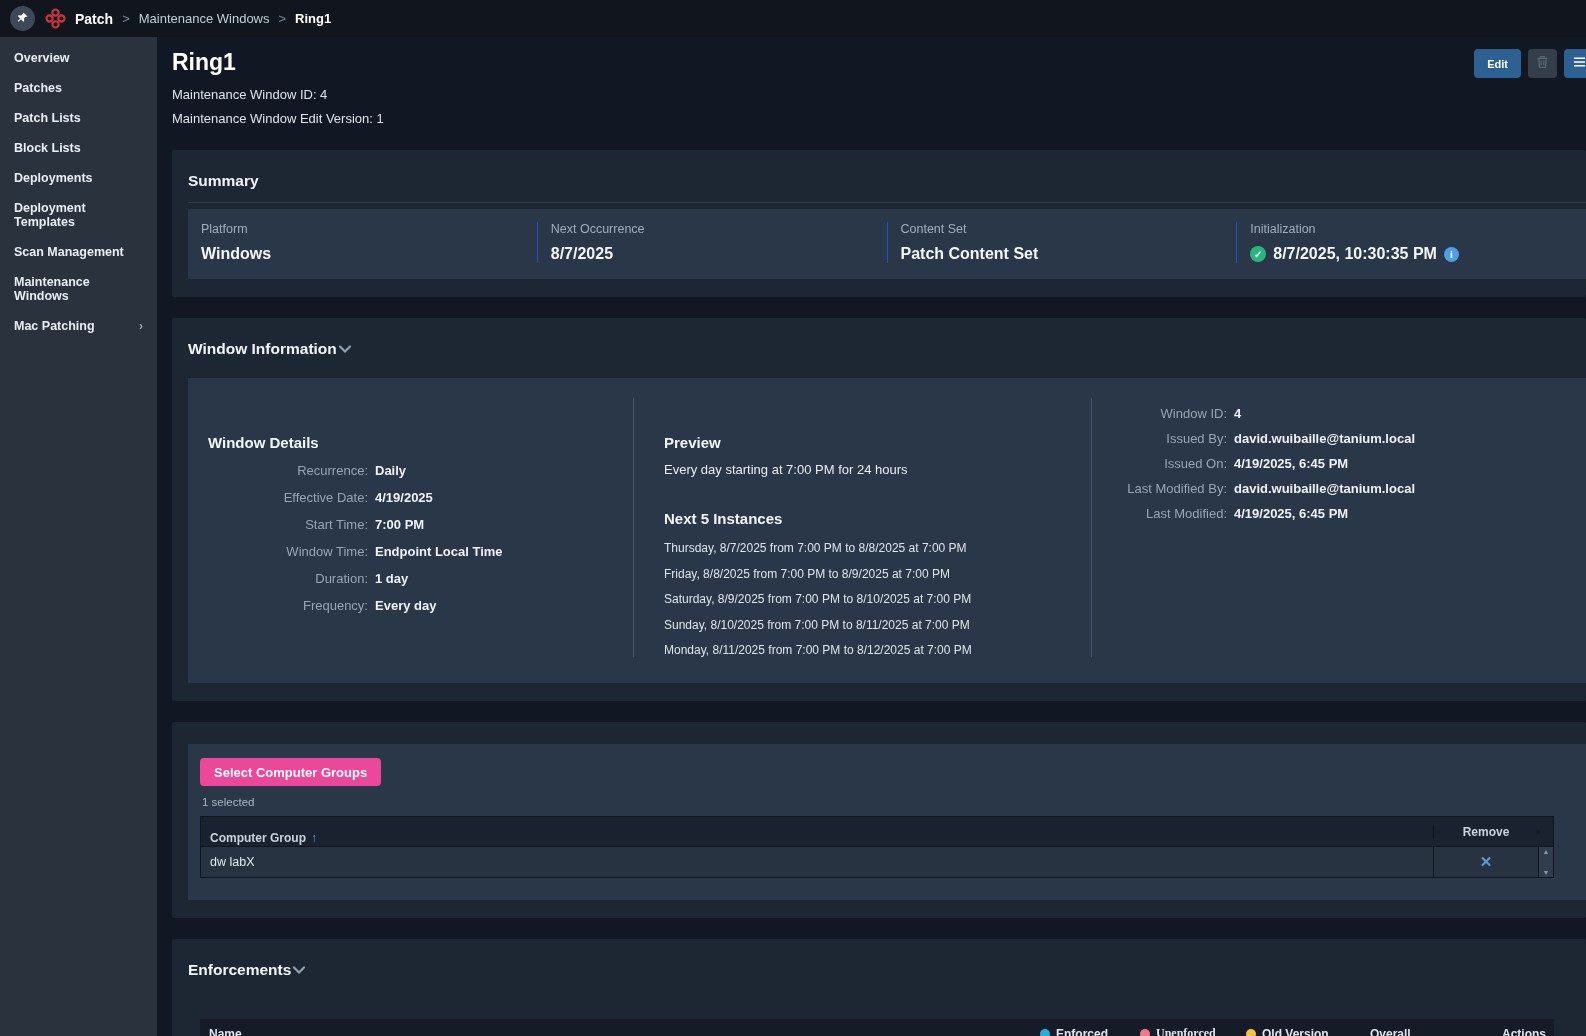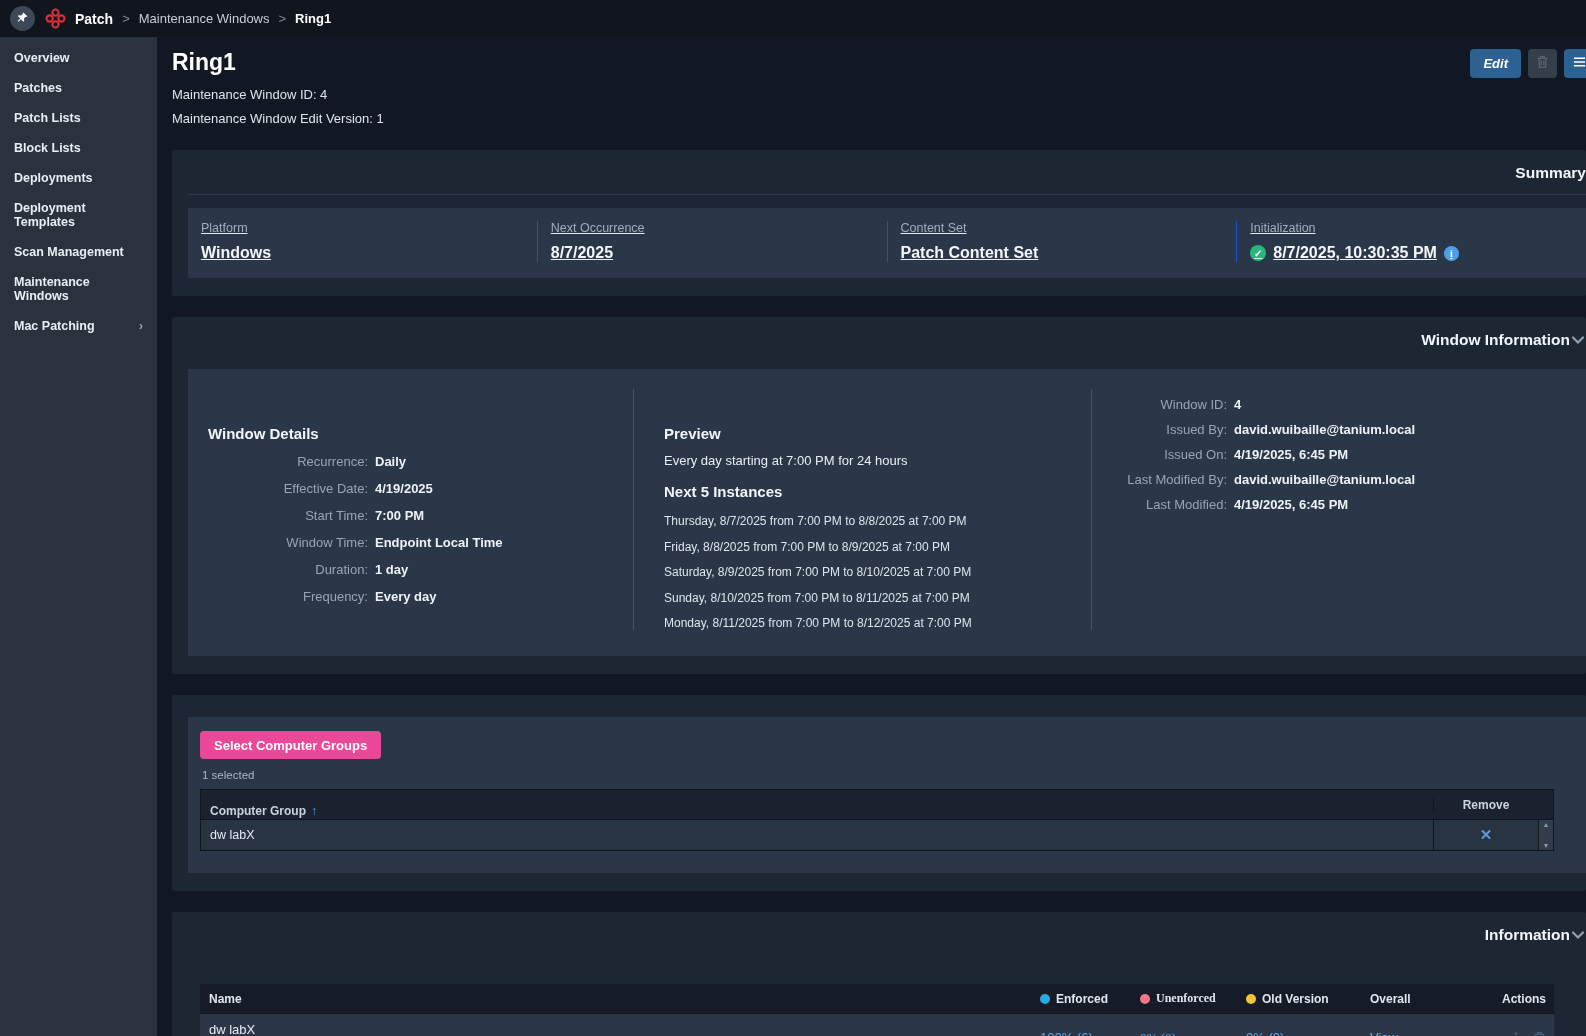--- a/index.html
+++ b/index.html
@@ -19,57 +19,57 @@
   .sidebar { width:157px; background:#2a323e; padding-top:6px; flex-shrink:0; }
   .side-item { padding:8px 14px; font-size:12.5px; font-weight:600; color:#e9eef4; display:flex; justify-content:space-between; align-items:center; cursor:pointer; }
   .side-item .chev-r { color:#9aa7b5; font-size:12px; }
 
   .main { flex:1; overflow:hidden; padding:0 0 0 15px; position:relative; }
 
   
   .page-head { display:flex; justify-content:space-between; align-items:flex-start; margin-top:12px; }
   .page-title { font-size:23px; font-weight:bold; color:#ffffff; }
   .head-actions { display:flex; gap:7px; margin-right:-8px; }
-  .btn-edit { background:#2d6191; color:#fff; font-weight:bold; font-size:13px; border:none; border-radius:4px; height:29px; padding:0 13px; cursor:pointer;font-style:italic; }
+  .btn-edit { background:#2d6191; color:#fff; font-weight:bold; font-size:11px; border:none; border-radius:4px; height:29px; padding:0 13px; cursor:pointer; }
   .btn-icon { background:#353f4c; border:none; border-radius:4px; height:29px; width:29px; display:flex; align-items:center; justify-content:center; cursor:pointer; }
   .btn-cut { background:#2d6191; border:none; border-radius:4px; height:29px; width:30px; display:flex; align-items:center; justify-content:center; cursor:pointer; }
   .meta-line { font-size:13px; color:#dde4ec; margin-top:9px; }
   .meta-line.second { margin-top:9px; }
 
   
   .card { background:#1d2734; border-radius:2px; margin-top:21px; padding:14px 0 18px 16px; }
-  .card-head { display:flex; align-items:center; justify-content:flex-end; padding-bottom:12px; }
+  .card-head { display:flex; align-items:center; justify-content:flex-start; padding-right:20px; padding-bottom:12px;margin-top:8px; }
   .card-title-wrap { display:flex; align-items:center; gap:9px; }
   .card-title { font-size:15.5px; font-weight:bold; color:#f2f6fa; }
   .card-head-rule { border-bottom:1px solid #2d3a4e; margin-right:0; }
   .chev-down { cursor:pointer; display:flex; }
 
   
-  .summary-strip { margin-top:13px; background:#2a3748; display:flex; padding:13px 0 16px 0;text-decoration:underline; }
+  .summary-strip { margin-top:6px; background:#2a3748; display:flex; padding:13px 0 16px 0; }
   .sum-field { flex:1; padding:0 14px 0 13px; }
   .sum-field + .sum-field { border-left:1px solid #1d4ed8; }
   .sum-label { font-size:12.5px; color:#9fadbc; margin-bottom:9px; }
   .sum-value { font-size:16px; font-weight:bold; color:#f4f7fa; display:flex; align-items:center; gap:7px; }
   .check-circle { width:16px; height:16px; border-radius:50%; background:#2ab57d; color:#fff; font-size:10px; display:inline-flex; align-items:center; justify-content:center; flex-shrink:0; }
   .info-circle { width:15px; height:15px; border-radius:50%; background:#4f9fe8; color:#fff; font-size:10px; font-weight:bold; font-family:"Liberation Serif", serif; display:inline-flex; align-items:center; justify-content:center; cursor:pointer; flex-shrink:0; }
 
   
   .winfo-body { margin-top:8px; background:#2a3748; display:flex; padding:20px 0 26px 0; }
   .winfo-col1 { width:445px; padding:0 20px 0 20px; }
   .winfo-col2 { width:458px; padding:0 24px 0 30px; border-left:1px solid #46546b; }
   .winfo-col3 { flex:1; padding:0 20px 0 0; border-left:1px solid #46546b; }
   .sub-title { font-size:15px; font-weight:bold; color:#f2f6fa;margin-top:36px; }
   .kv-row { display:flex; margin-top:12px; font-size:13px; }
   .kv-label { width:160px; text-align:right; color:#97a5b4; flex-shrink:0; }
   .kv-value { font-weight:bold; color:#eef3f8; margin-left:7px; }
   .winfo-col3 .kv-label { width:135px; }
   .winfo-col3 .kv-row { margin-top:10px; }
   .winfo-col3 .kv-row:first-child { margin-top:8px; }
   .preview-text { font-size:13px; color:#e8eef4; margin-top:11px; }
-  .instances-title { margin-top:15px; }
+  .instances-title { margin-top:33px; }
   .instance-line { font-size:12px; color:#dde5ed; margin-top:11.5px; }
 
   
   .targeting-body { margin-top:8px; background:#2a3748; padding:14px 32px 22px 12px; }
   .btn-select { background:#ec4899; color:#fff; font-weight:bold; font-size:13px; border:none; border-radius:4px; height:28px; padding:0 14px; cursor:pointer; }
   .selected-count { font-size:11.5px; color:#aab6c2; margin:10px 0 8px 2px; }
   .tg-table { border:1px solid #10161e; }
   .tg-head { display:flex; background:#1a2230; height:29px; align-items:center; }
   .tg-row { display:flex; background:#28334229; background:#283342; height:31px; align-items:stretch; border-top:1px solid #10161e; }
   .tg-cell-name { flex:1; padding:0 0 0 9px; display:flex; align-items:center; font-size:12.5px; }
@@ -316,21 +316,21 @@
               <span class="scroll-arrow">▼</span>
             </div>
           </div>
         </div>
       </div>
     </div>
 
     <div class="card" style="padding-bottom:26px;">
       <div class="card-head">
         <div class="card-title-wrap">
-          <span class="card-title">Information</span>
+          <span class="card-title">Enforcements</span>
         </div>
         <span class="chev-down">
           <svg width="16" height="16" viewBox="0 0 16 16">
               <path d="M3 5.5l5 5 5-5" stroke="#93a1b1" stroke-width="2.2" fill="none" stroke-linecap="round"></path>
             </svg>
         </span>
       </div>
       <div class="enf-table">
         <div class="enf-head">
           <div class="enf-c-name">Name</div>

